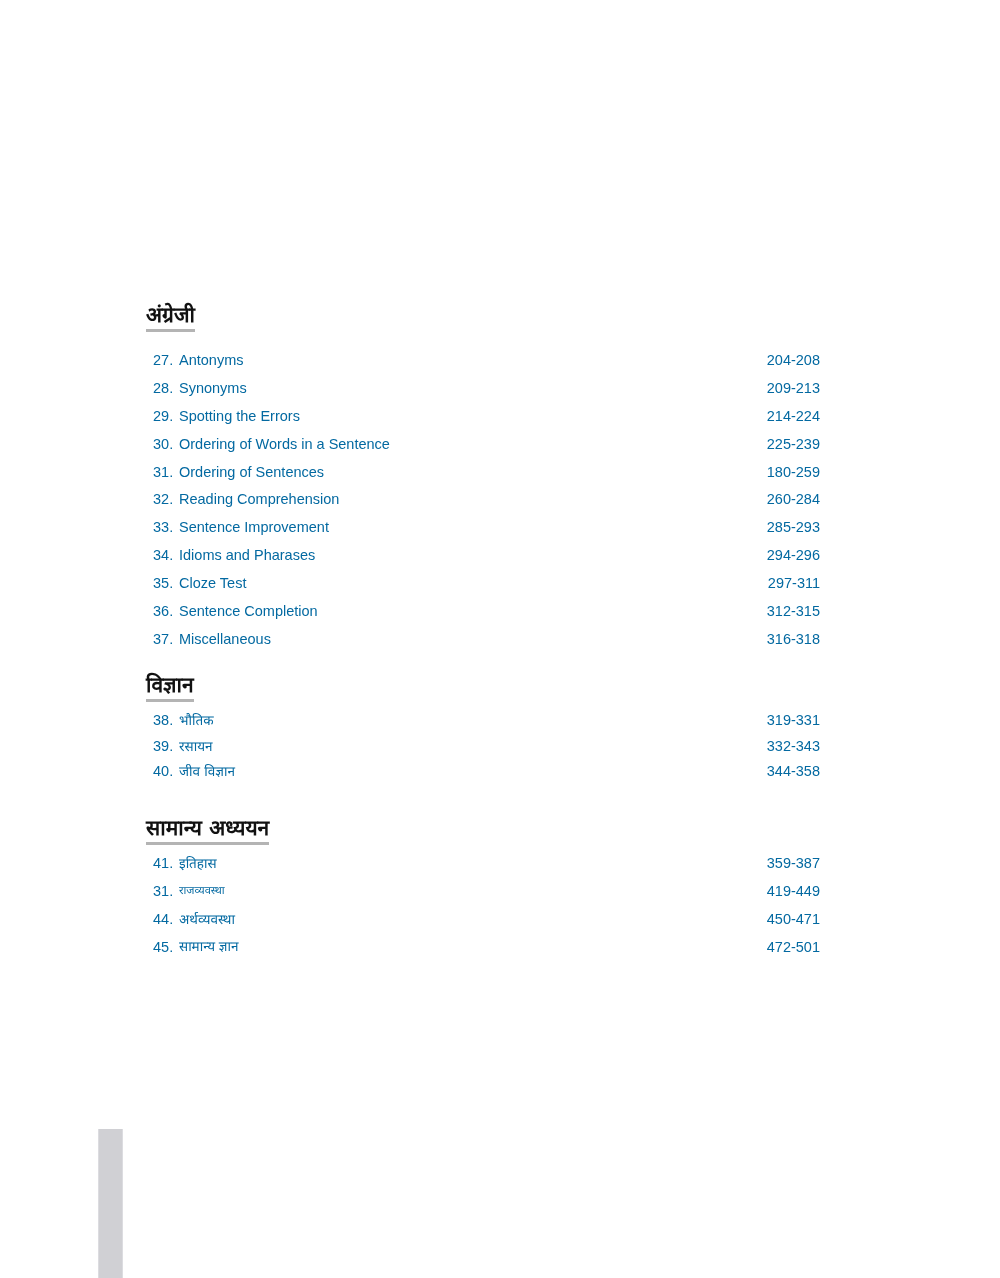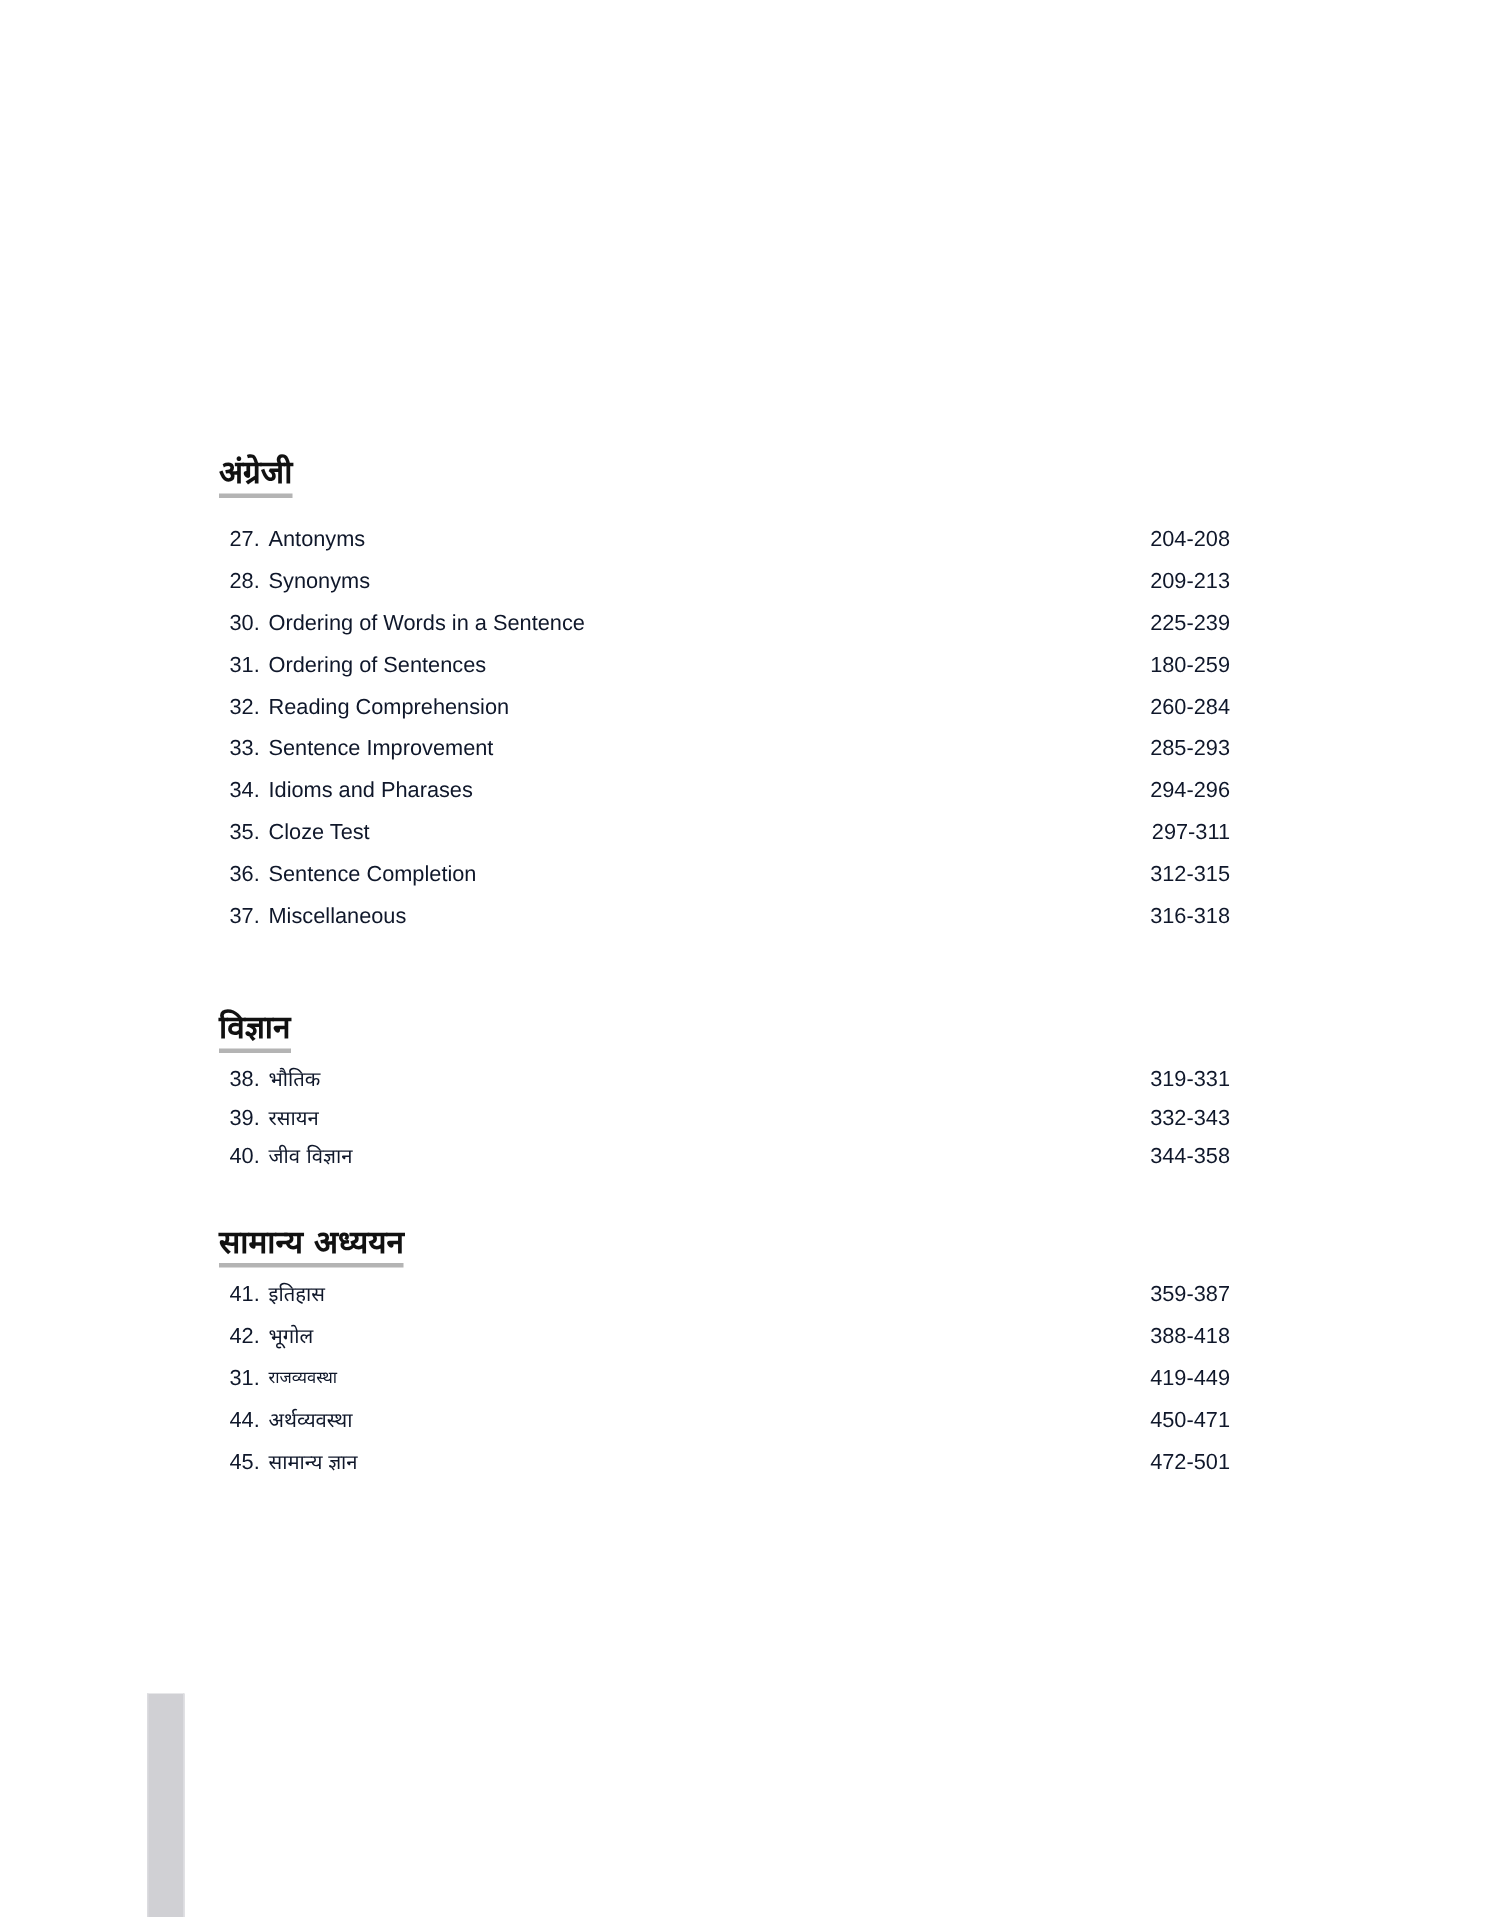--- a/index.html
+++ b/index.html
@@ -41,21 +41,21 @@
     .entries {
       list-style: none;
       margin: 0;
       padding: 0;
     }
     .entry {
       position: relative;
       height: 27.9px;
       font-size: 14.5px;
       line-height: 18px;
-      color: #0f172a;
+      color: #0369a1;
     }
     .entry.hindi {
       height: 25.7px;
     }
     .entry-num {
       position: absolute;
       left: 7px;
       top: 0;
       width: 30px;
     }
@@ -101,20 +101,25 @@
         <span class="entry-num">27.</span>
         <span class="entry-title">Antonyms</span>
         <span class="entry-pages">204-208</span>
       </li>
       <li class="entry">
         <span class="entry-num">28.</span>
         <span class="entry-title">Synonyms</span>
         <span class="entry-pages">209-213</span>
       </li>
       <li class="entry">
+        <span class="entry-num">29.</span>
+        <span class="entry-title">Spotting the Errors</span>
+        <span class="entry-pages">214-224</span>
+      </li>
+      <li class="entry">
         <span class="entry-num">30.</span>
         <span class="entry-title">Ordering of Words in a Sentence</span>
         <span class="entry-pages">225-239</span>
       </li>
       <li class="entry">
         <span class="entry-num">31.</span>
         <span class="entry-title">Ordering of Sentences</span>
         <span class="entry-pages">180-259</span>
       </li>
       <li class="entry">
@@ -173,25 +178,20 @@
 
   <div class="section" style="top: 815px;">
     <h2 class="section-heading">सामान्य अध्ययन</h2>
     <ul class="entries" style="margin-top: 9px;">
       <li class="entry">
         <span class="entry-num">41.</span>
         <span class="entry-title" style="font-family:'DejaVu Sans',sans-serif;font-size:13.5px;">इतिहास</span>
         <span class="entry-pages">359-387</span>
       </li>
       <li class="entry">
-        <span class="entry-num">42.</span>
-        <span class="entry-title" style="font-family:'DejaVu Sans',sans-serif;font-size:13.5px;">भूगोल</span>
-        <span class="entry-pages">388-418</span>
-      </li>
-      <li class="entry">
         <span class="entry-num">31.</span>
         <span class="entry-title" style="font-family:'DejaVu Sans',sans-serif;font-size:11px;">राजव्यवस्था</span>
         <span class="entry-pages">419-449</span>
       </li>
       <li class="entry">
         <span class="entry-num">44.</span>
         <span class="entry-title" style="font-family:'DejaVu Sans',sans-serif;font-size:13.5px;">अर्थव्यवस्था</span>
         <span class="entry-pages">450-471</span>
       </li>
       <li class="entry">

